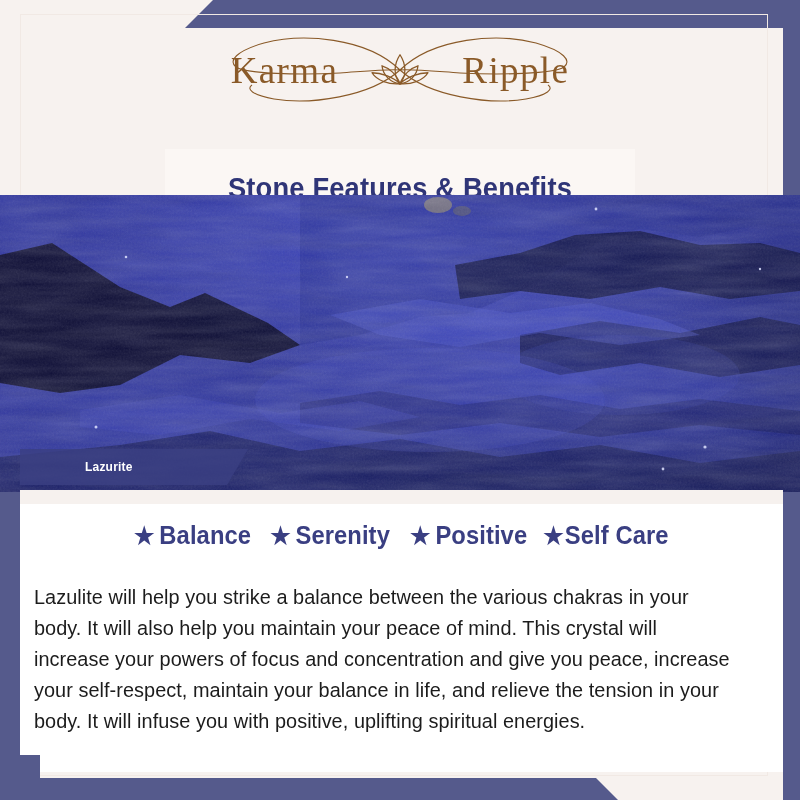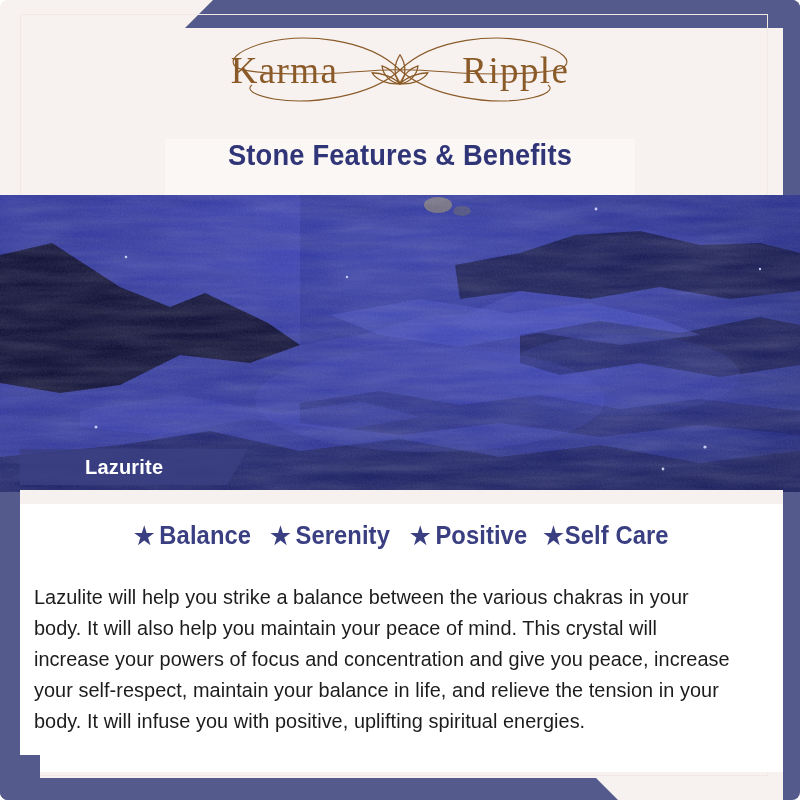--- a/index.html
+++ b/index.html
@@ -7,21 +7,20 @@
     padding: 0;
     background: #ffffff;
   }
   .poster {
     position: relative;
     width: 800px;
     height: 800px;
     background: #f7f2ef;
     overflow: hidden;
     font-family: "Liberation Sans", sans-serif;
-    border-radius: 8px;
     -webkit-font-smoothing: antialiased;
   }
 
   
   .navy-top-right {
     position: absolute;
     top: 0;
     left: 0;
     width: 800px;
     height: 28px;
@@ -114,26 +113,26 @@
     left: 50%;
     top: 50%;
     transform: translate(-50%, -46%);
     z-index: 3;
   }
 
   
   .headline-banner {
     position: absolute;
     left: 165px;
-    top: 139px;
+    top: 149px;
     width: 470px;
     height: 56px;
     background: #fbf7f4;
     display: flex;
-    align-items: flex-start;
+    align-items: flex-end;
     justify-content: center;
   }
   .headline-text {
     font-family: "Liberation Sans Narrow", "Liberation Sans", sans-serif;
     font-weight: bold;
     font-size: 29px;
     color: #2f3577;
     letter-spacing: 0.2px;
     transform: scaleX(0.94);
     white-space: nowrap;
@@ -161,21 +160,21 @@
     background: rgba(58,63,130,0.82);
     clip-path: polygon(0 0, 228px 0, 207px 36px, 0 36px);
     display: flex;
     align-items: center;
   }
   .stone-bar-label {
     margin-left: 65px;
     color: #ffffff;
     font-family: "Liberation Sans Narrow", "Liberation Sans", sans-serif;
     font-weight: bold;
-    font-size: 20px;
+    font-size: 12px;
     letter-spacing: 0.2px;
   }
 
   
   .card {
     position: absolute;
     left: 20px;
     top: 490px;
     width: 763px;
     height: 282px;

